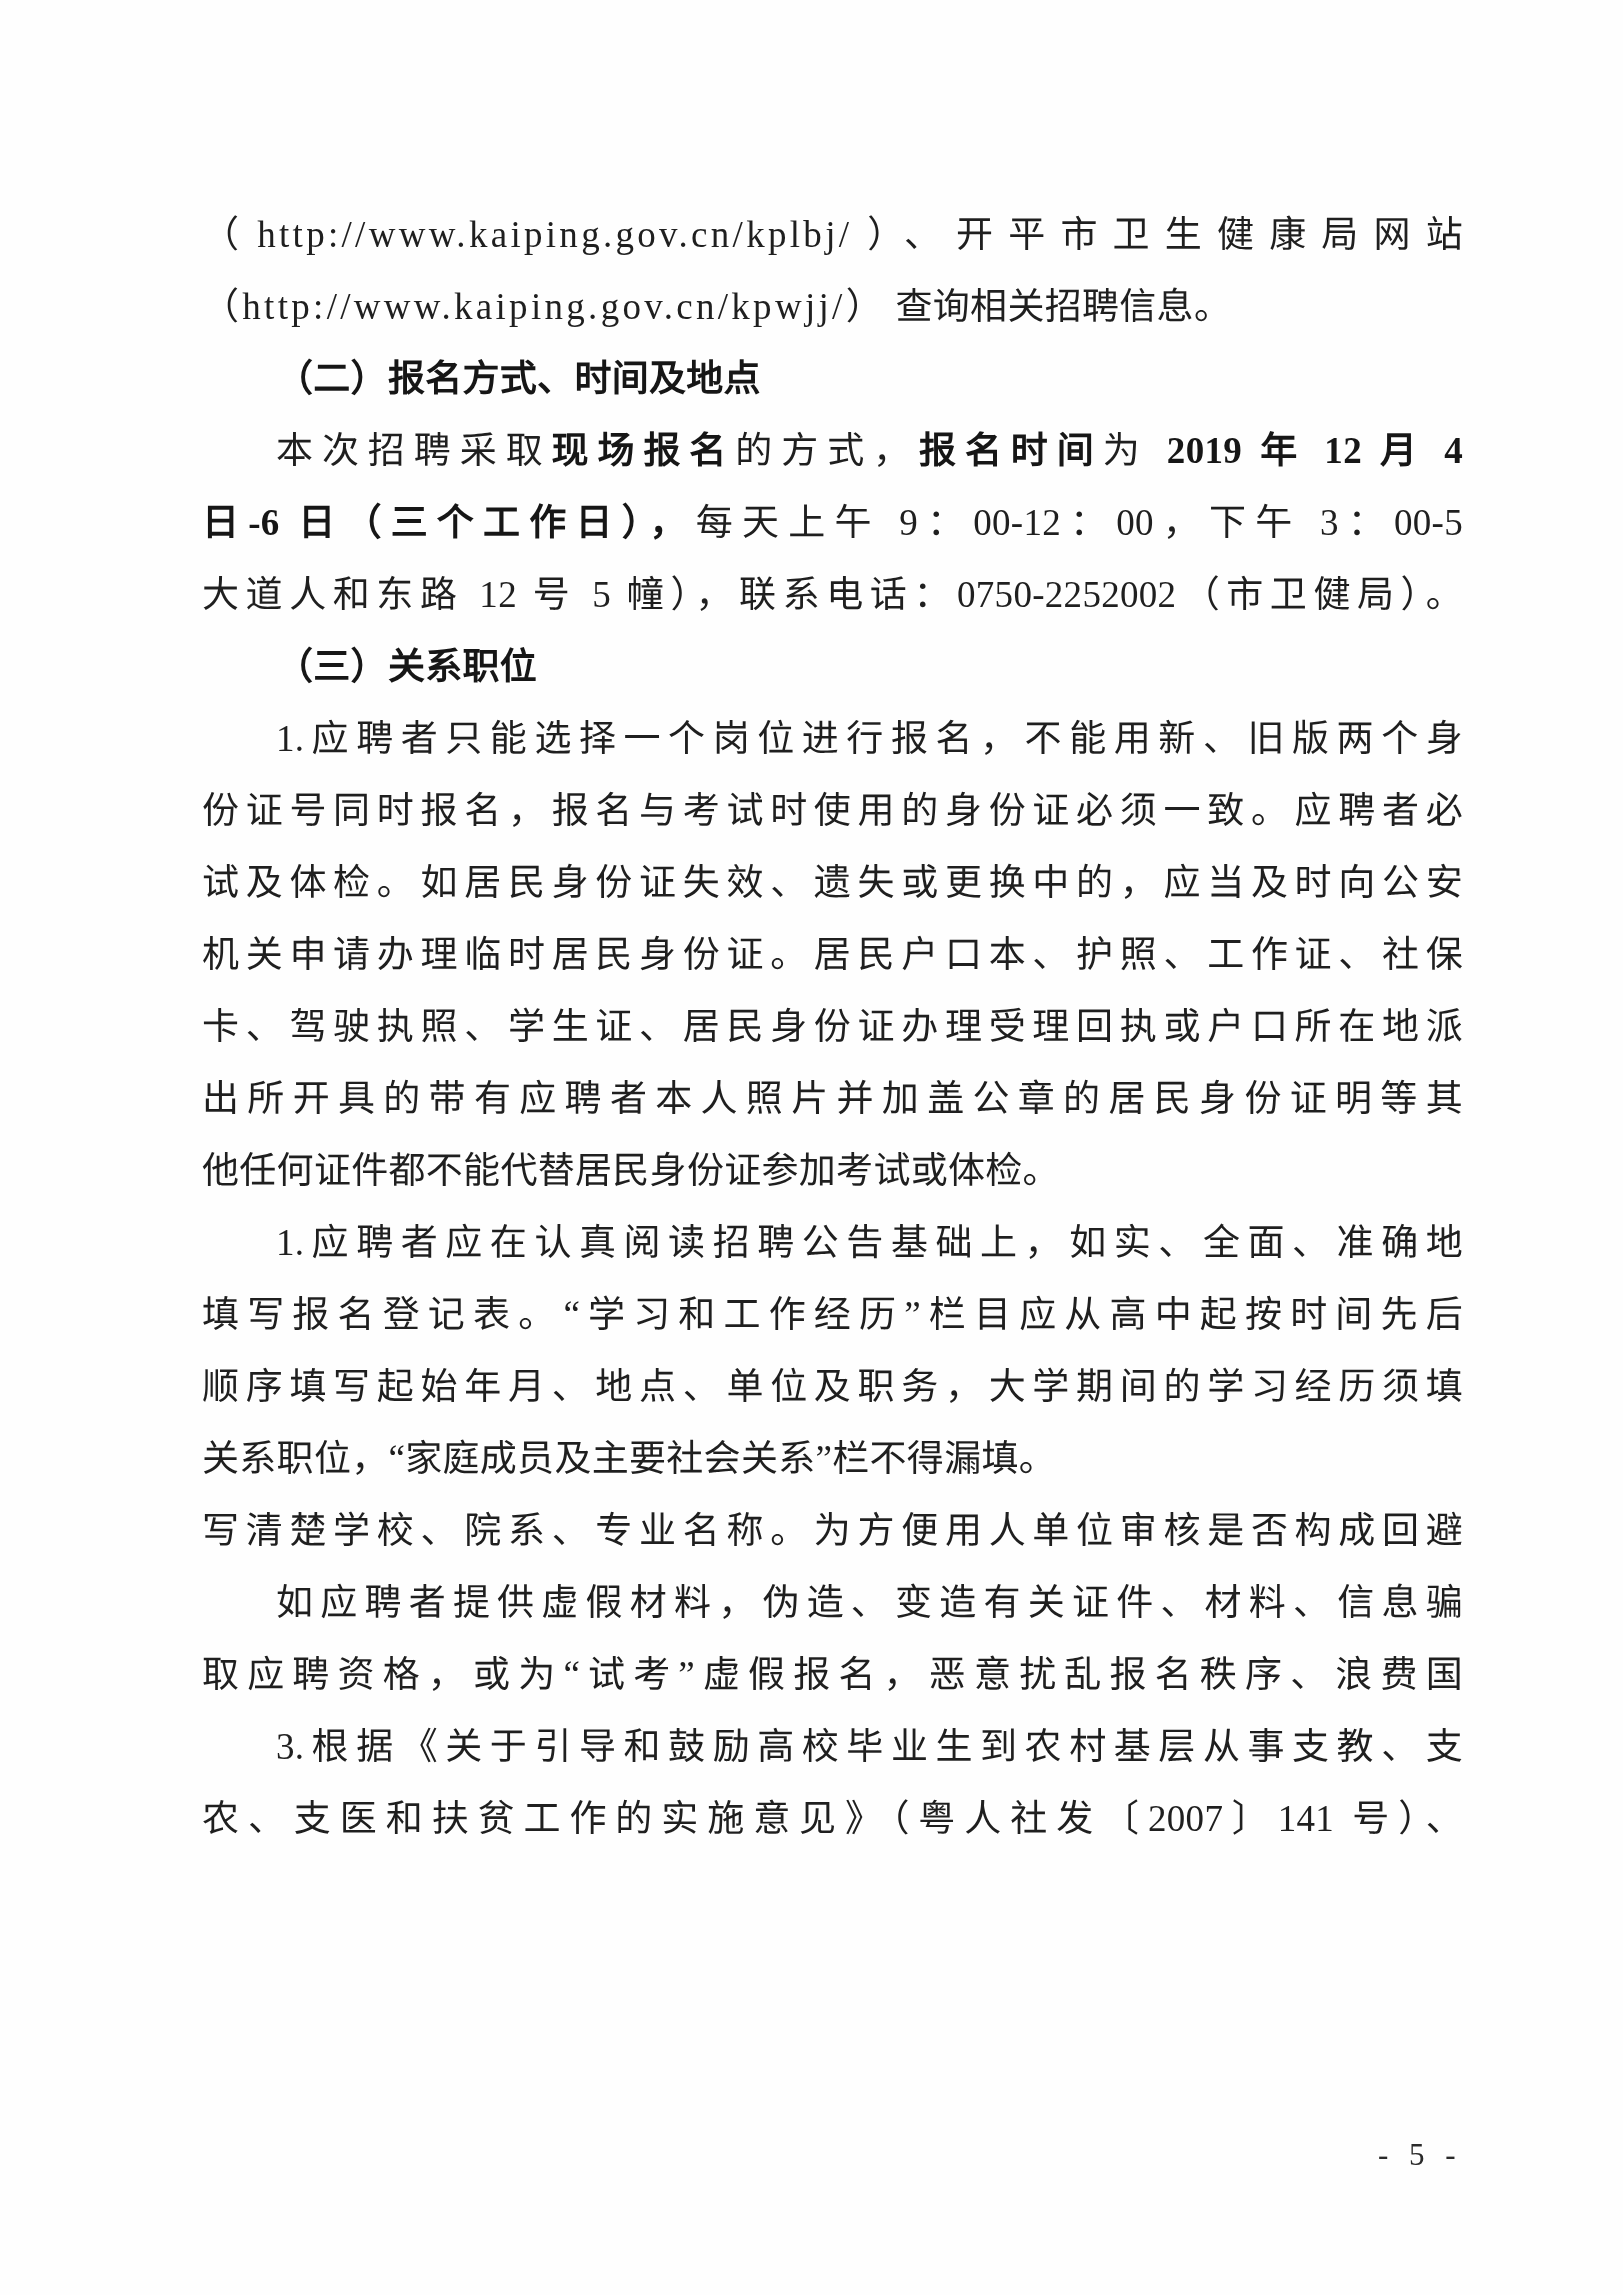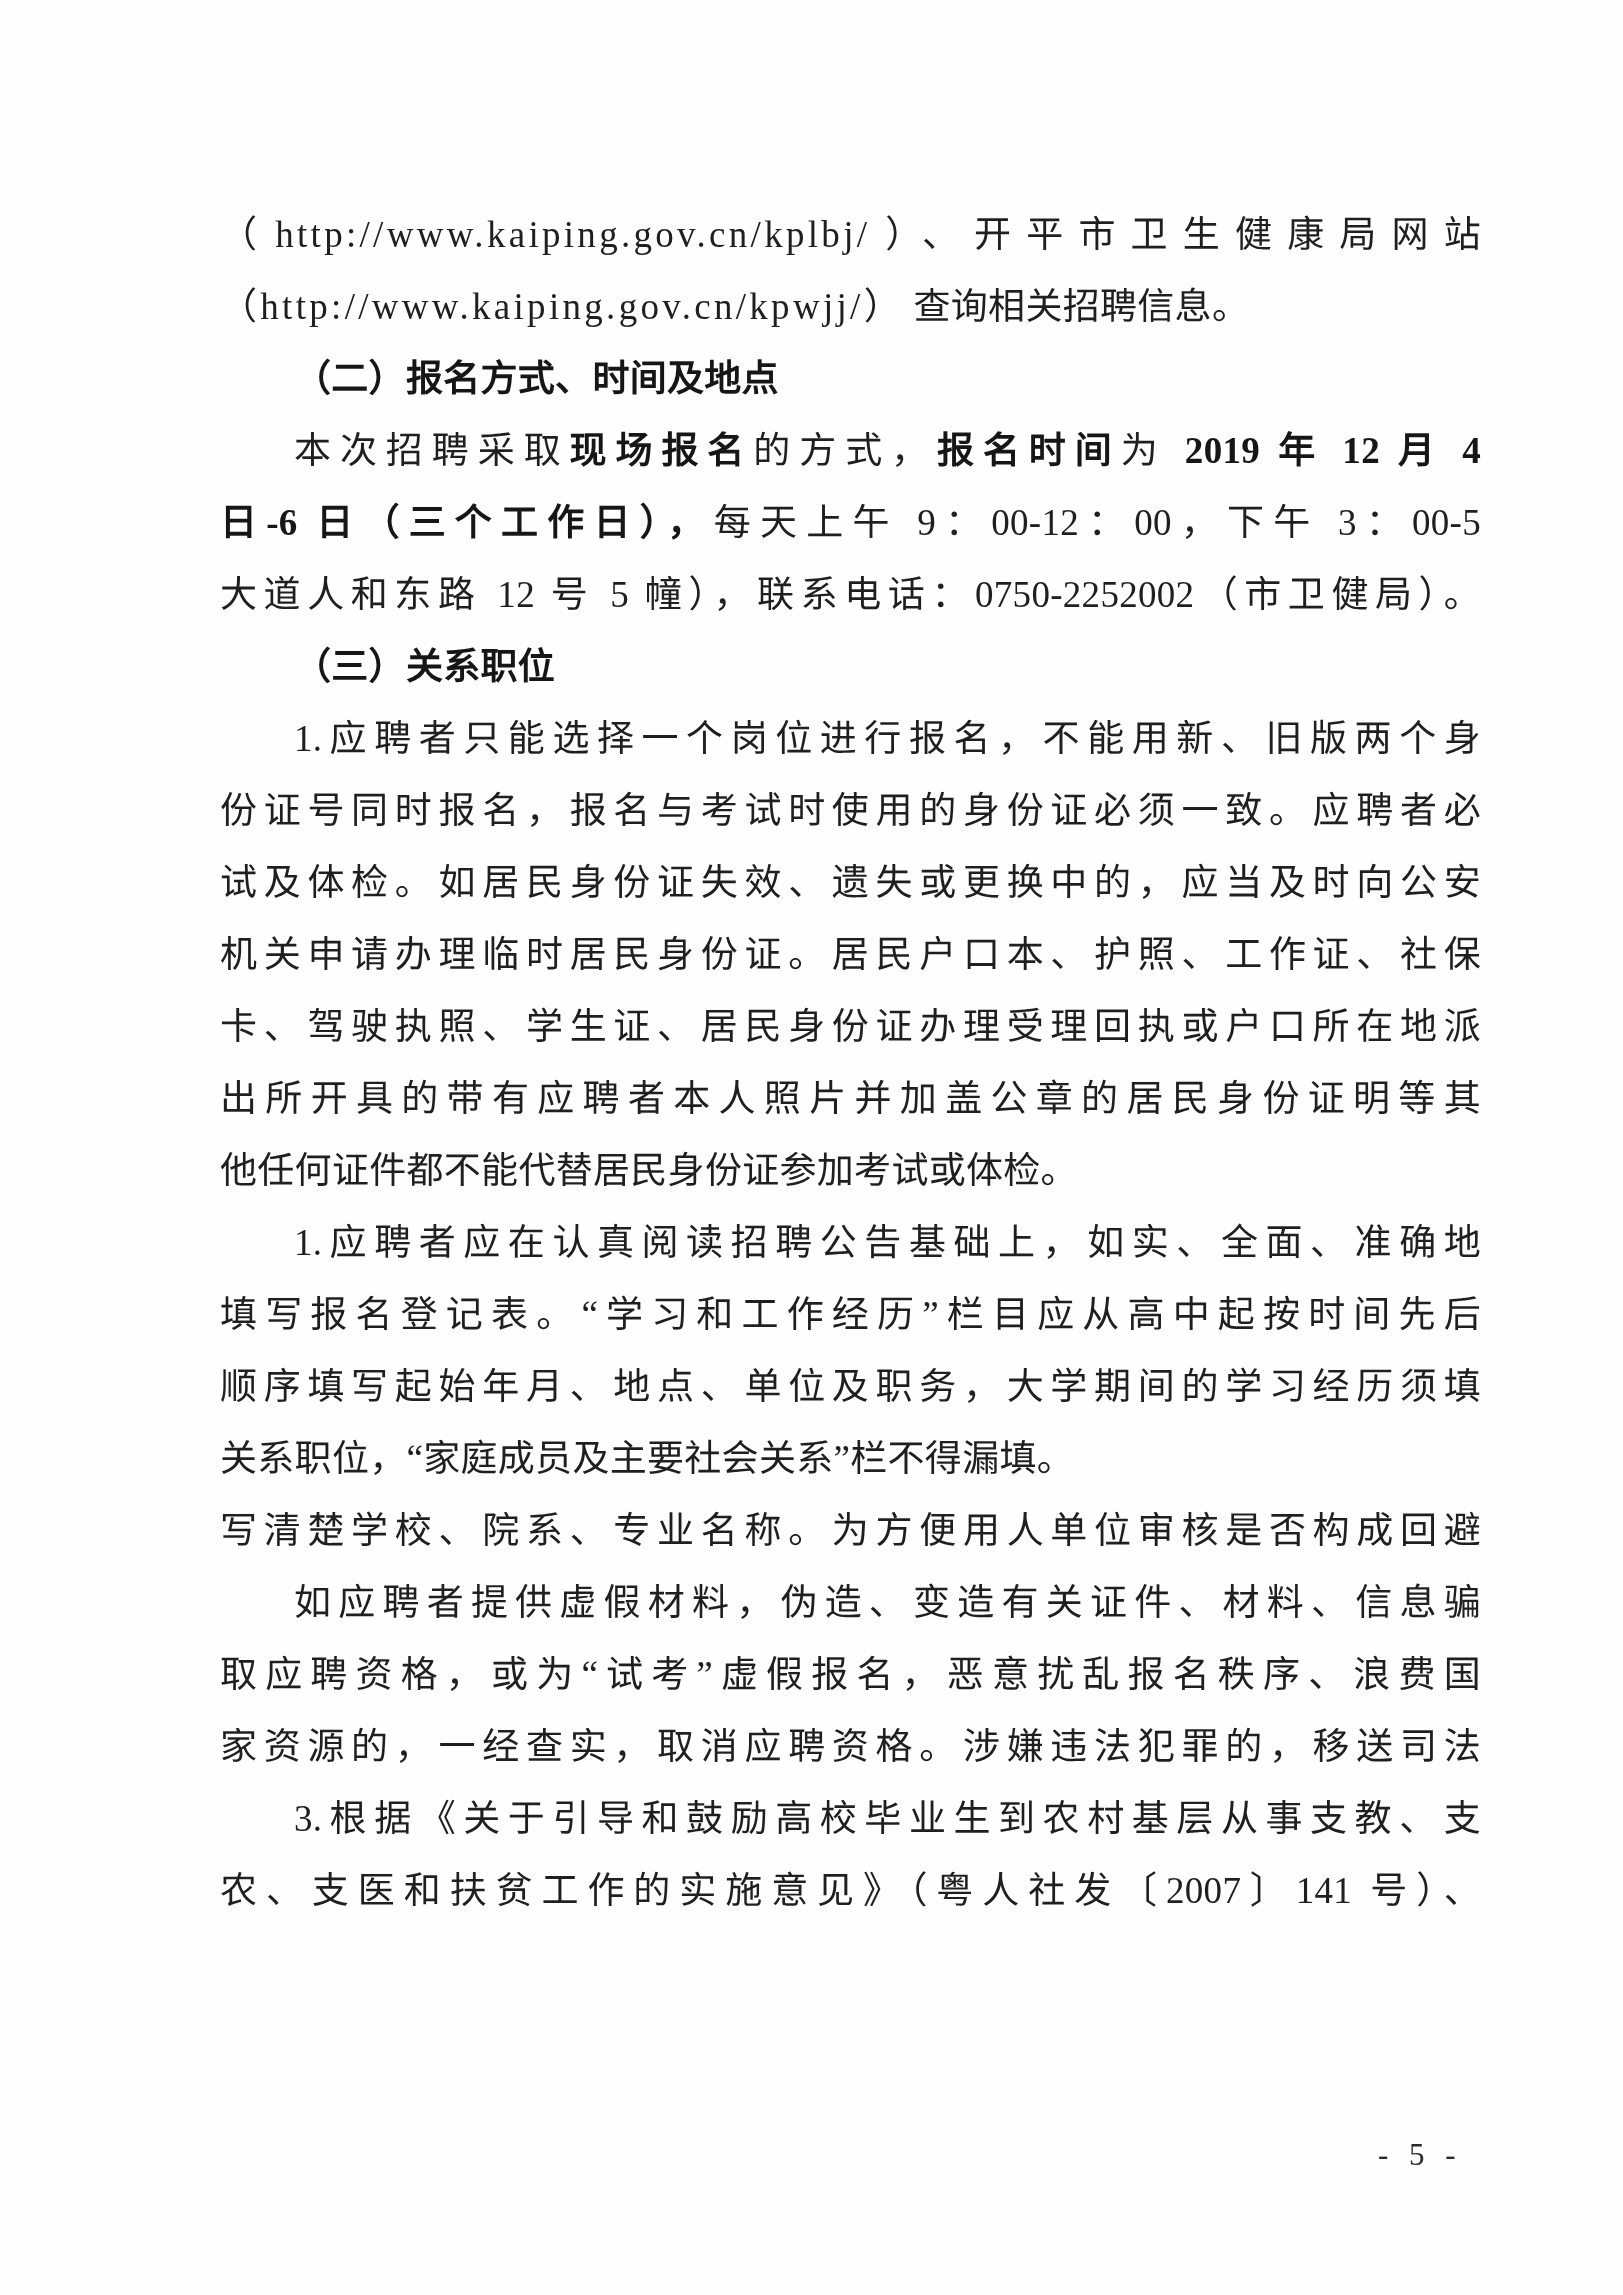--- a/index.html
+++ b/index.html
@@ -20,21 +20,20 @@
     left: 0; top: 0;
     width: 1623px;
     height: 2295px;
     background: #fefefe;
   }
   .content {
     position: absolute;
     left: 202px;
     top: 199px;
     width: 1261px;
-    margin-left: 18px;
   }
   .line {
     font-size: 37px;
     line-height: 72px;
     height: 72px;
     letter-spacing: 0.3px;
     white-space: normal;
     overflow: visible;
   }
   .line.fill {
@@ -80,19 +79,18 @@
       <div class="line fill"><span class="seg">卡、驾驶执照、学生证、居民身份证办理受理回执或户口所在地派</span></div>
       <div class="line fill"><span class="seg">出所开具的带有应聘者本人照片并加盖公章的居民身份证明等其</span></div>
       <div class="line"><span class="seg">他任何证件都不能代替居民身份证参加考试或体检。</span></div>
       <div class="line indent fill"><span class="seg">1.应聘者应在认真阅读招聘公告基础上，如实、全面、准确地</span></div>
       <div class="line fill"><span class="seg">填写报名登记表。“学习和工作经历”栏目应从高中起按时间先后</span></div>
       <div class="line fill"><span class="seg">顺序填写起始年月、地点、单位及职务，大学期间的学习经历须填</span></div>
       <div class="line"><span class="seg">关系职位，“家庭成员及主要社会关系”栏不得漏填。</span></div>
       <div class="line fill"><span class="seg">写清楚学校、院系、专业名称。为方便用人单位审核是否构成回避</span></div>
       <div class="line indent fill"><span class="seg">如应聘者提供虚假材料，伪造、变造有关证件、材料、信息骗</span></div>
       <div class="line fill"><span class="seg">取应聘资格，或为“试考”虚假报名，恶意扰乱报名秩序、浪费国</span></div>
-      <div class="line fill"><span class="seg">家资源的，一经查实，取消应聘资格。涉嫌违法犯罪的，移送司法</span></div>
       <div class="line indent fill"><span class="seg">3.根据《关于引导和鼓励高校毕业生到农村基层从事支教、支</span></div>
       <div class="line fill"><span class="seg">农、支医和扶贫工作的实施意见》（粤人社发〔2007〕141 号）、</span></div>
     </div>
   <div class="page-number">- 5 -</div>
 </div>
 
 
 </body></html>

